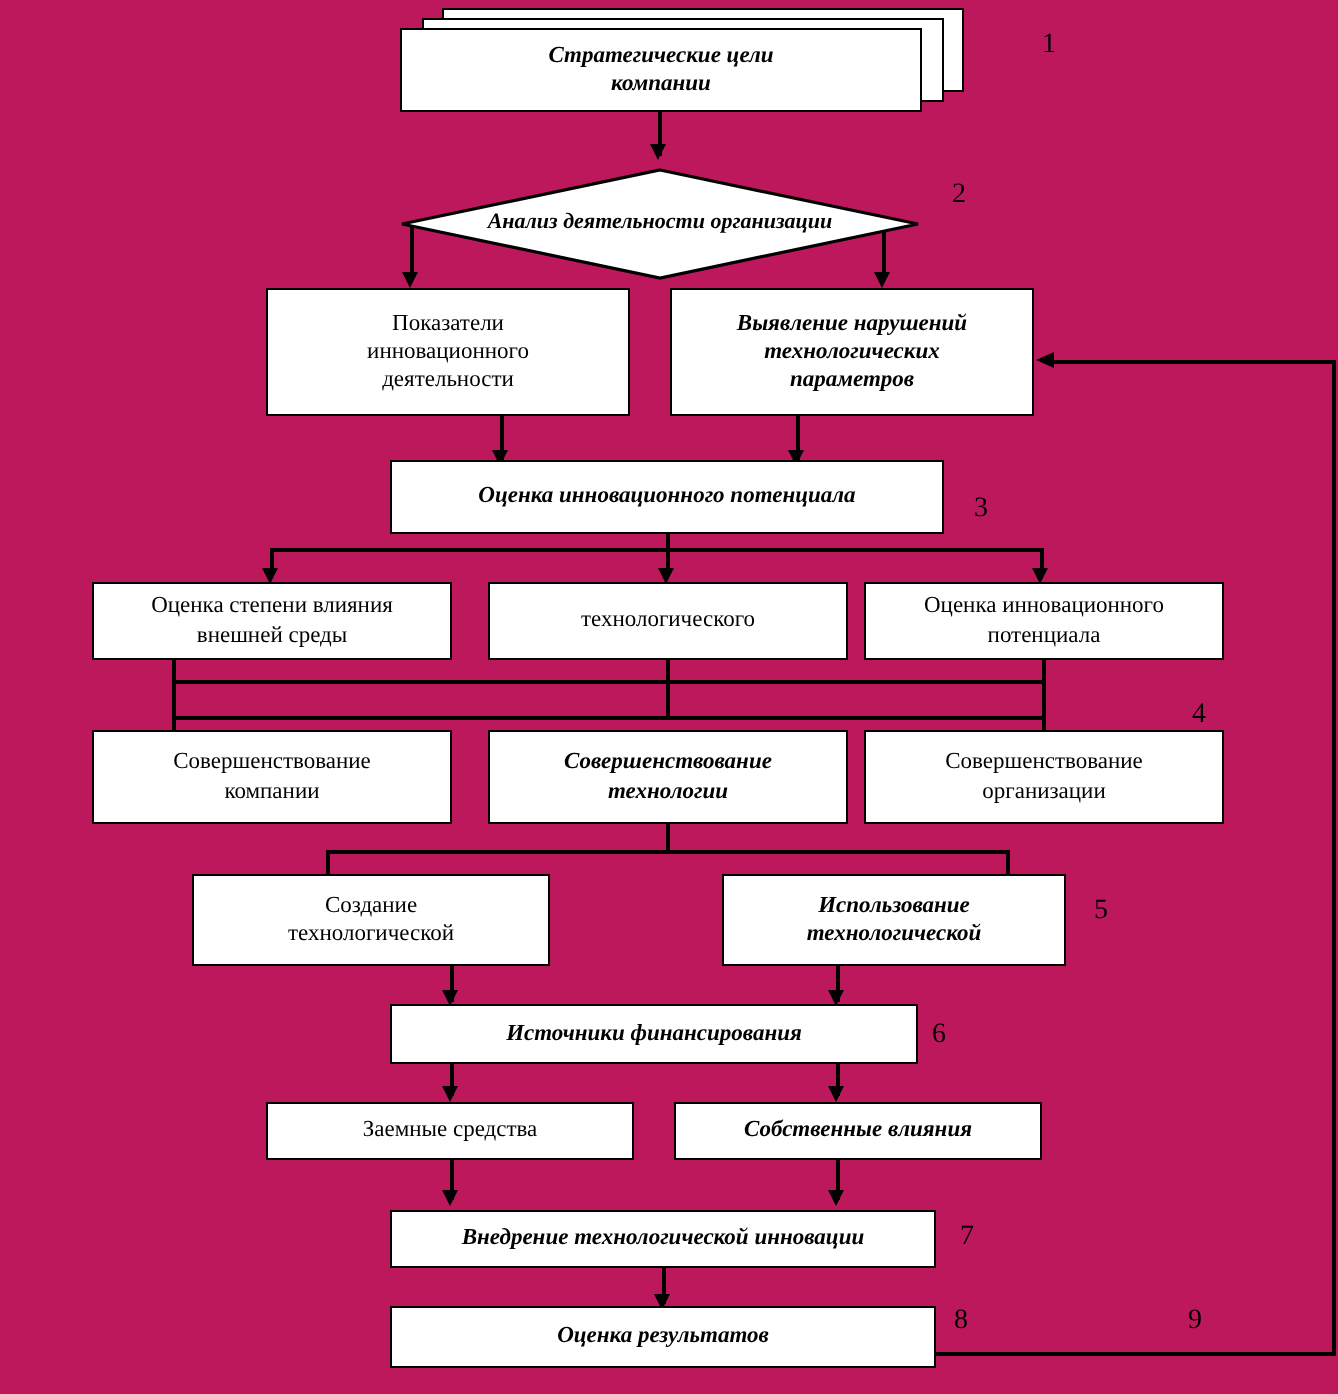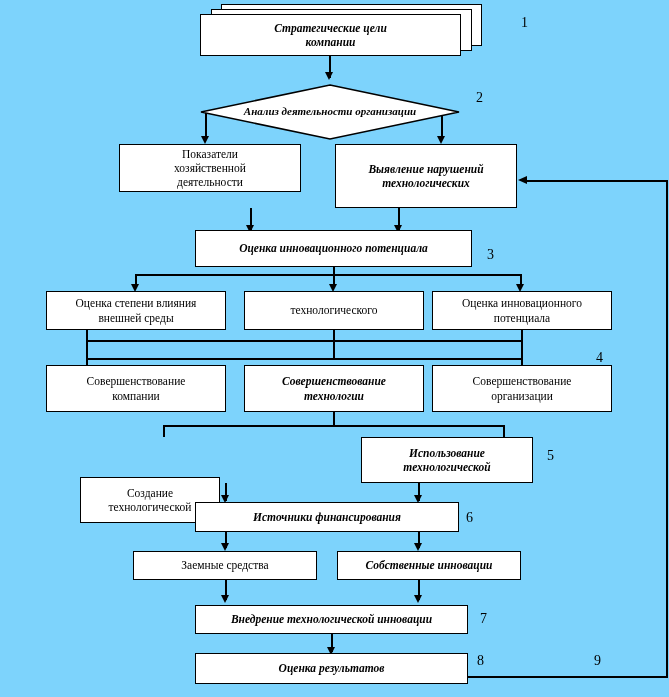--- a/index.html
+++ b/index.html
@@ -4,21 +4,21 @@
 <style>
   html,body{margin:0;padding:0;background:#ffffff;}
   body{
     font-family:"Liberation Serif","DejaVu Serif",serif;
     color:#000;
   }
   #canvas{
     position:relative;
     width:669px;
     height:697px;
-    background:#7dd3fc;
+    background:#be185d;
     overflow:hidden;
   }
   .box{
     position:absolute;
     box-sizing:border-box;
     border:1.6px solid #000;
     background:#ffffff;
     display:flex;
     align-items:center;
     justify-content:center;
@@ -95,31 +95,32 @@
     </span>
   </div>
   <div class="num" style="left:476px;top:90px;">2</div>
 
   <div class="ln v" style="left:205px;top:112px;height:28px;"></div>
   <div class="arrow arr-down" style="left:201px;top:136px;"></div>
 
   <div class="ln v" style="left:441px;top:112px;height:28px;"></div>
   <div class="arrow arr-down" style="left:437px;top:136px;"></div>
 
-  <div class="box" style="left:119px;top:144px;width:182px;height:48px;">
+  <div class="box" style="left:133px;top:144px;width:182px;height:64px;">
     <span>
       <span>Показатели</span>
-      <span>хозяйственной</span>
+      <span>инновационного</span>
       <span>деятельности</span>
     </span>
   </div>
   <div class="box" style="left:335px;top:144px;width:182px;height:64px;justify-content:flex-end;">
     <span>
       <span class="ital">Выявление нарушений</span>
       <span class="ital">технологических</span>
+      <span class="ital">параметров</span>
     </span>
   </div>
 
   <div class="ln v" style="left:250px;top:208px;height:22px;"></div>
   <div class="arrow arr-down" style="left:246px;top:225px;"></div>
 
   <div class="ln v" style="left:398px;top:208px;height:22px;"></div>
   <div class="arrow arr-down" style="left:394px;top:225px;"></div>
 
   <div class="box" style="left:195px;top:230px;width:277px;height:37px;">
@@ -182,21 +183,21 @@
       <span>организации</span>
     </span>
   </div>
   <div class="num" style="left:596px;top:350px;">4</div>
 
   <div class="ln v" style="left:333px;top:412px;height:14px;"></div>
   <div class="ln h" style="left:163px;top:425px;width:341px;"></div>
   <div class="ln v" style="left:163px;top:425px;height:12px;"></div>
   <div class="ln v" style="left:503px;top:425px;height:12px;"></div>
 
-  <div class="box" style="left:80px;top:437px;width:140px;height:46px;margin-top:40px;">
+  <div class="box" style="left:96px;top:437px;width:179px;height:46px;">
     <span>
       <span>Создание</span>
       <span>технологической</span>
     </span>
   </div>
   <div class="box" style="left:361px;top:437px;width:172px;height:46px;">
     <span>
       <span class="ital">Использование</span>
       <span class="ital">технологической</span>
     </span>
@@ -215,21 +216,21 @@
 
   <div class="ln v" style="left:225px;top:532px;height:16px;"></div>
   <div class="arrow arr-down" style="left:221px;top:543px;"></div>
   <div class="ln v" style="left:418px;top:532px;height:16px;"></div>
   <div class="arrow arr-down" style="left:414px;top:543px;"></div>
 
   <div class="box" style="left:133px;top:551px;width:184px;height:29px;">
     <span>Заемные средства</span>
   </div>
   <div class="box" style="left:337px;top:551px;width:184px;height:29px;">
-    <span class="ital">Собственные инновации</span>
+    <span class="ital">Собственные влияния</span>
   </div>
 
   <div class="ln v" style="left:225px;top:580px;height:20px;"></div>
   <div class="arrow arr-down" style="left:221px;top:595px;"></div>
   <div class="ln v" style="left:418px;top:580px;height:20px;"></div>
   <div class="arrow arr-down" style="left:414px;top:595px;"></div>
 
   <div class="box" style="left:195px;top:605px;width:273px;height:29px;">
     <span class="ital">Внедрение технологической инновации</span>
   </div>

